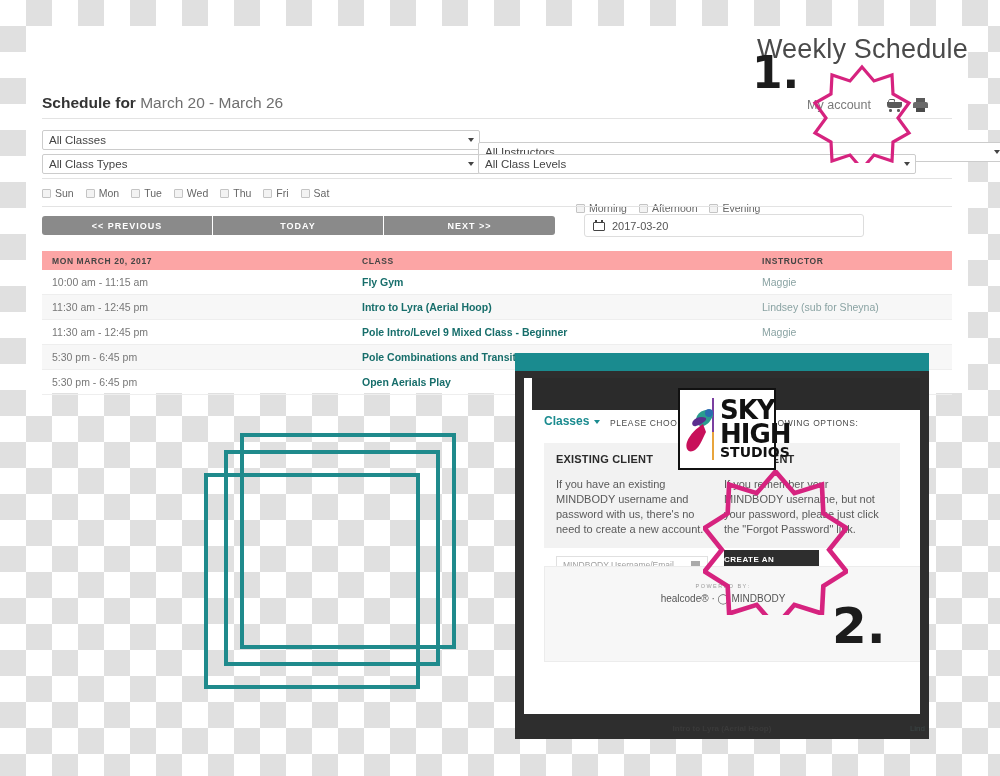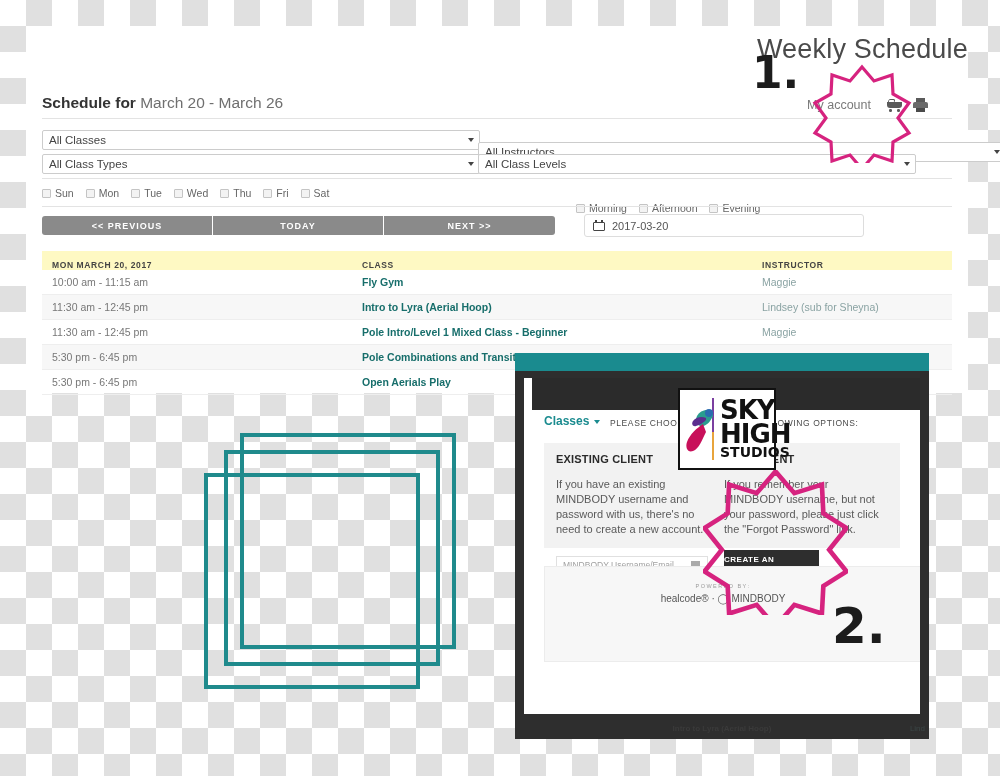--- a/index.html
+++ b/index.html
@@ -108,21 +108,21 @@
     padding-left: 8px;
   }
   .cal-ico { width: 12px; height: 11px; position: relative; margin-right: 7px; }
   .cal-ico .body { position:absolute; left:0; top:2px; width:12px; height:9px; border:1.6px solid #444; border-radius:1px;}
   .cal-ico .tab1 { position:absolute; left:2px; top:0; width:2px; height:3px; background:#444;}
   .cal-ico .tab2 { position:absolute; right:2px; top:0; width:2px; height:3px; background:#444;}
 
   
   .tbl { position: absolute; left: 16px; top: 225px; width: 910px; }
   .thead {
-    display: flex; background: #fef9c3; height: 19px; align-items: flex-end;
+    display: flex; background: #fca5a5; height: 19px; align-items: center;
     font-size: 8.5px; font-weight: 700; color: #444; letter-spacing: .6px;
   }
   .trow {
     display: flex; height: 25px; align-items: center;
     font-size: 10.5px; border-bottom: 1px solid #eee;
   }
   .trow.alt { background: #f7f7f7; }
   .c1 { width: 320px; padding-left: 10px; }
   .c2 { width: 400px; }
   .c3 { width: 190px; }
@@ -336,21 +336,21 @@
       <div class="c2">Fly Gym</div>
       <div class="c3">Maggie</div>
     </div>
     <div class="trow alt">
       <div class="c1">11:30 am - 12:45 pm</div>
       <div class="c2">Intro to Lyra (Aerial Hoop)</div>
       <div class="c3">Lindsey (sub for Sheyna)</div>
     </div>
     <div class="trow">
       <div class="c1">11:30 am - 12:45 pm</div>
-      <div class="c2">Pole Intro/Level 1 Mixed Class - Beginner</div>
+      <div class="c2">Pole Intro/Level 9 Mixed Class - Beginner</div>
       <div class="c3">Maggie</div>
     </div>
     <div class="trow alt">
       <div class="c1">5:30 pm - 6:45 pm</div>
       <div class="c2">Pole Combinations and Transitions</div>
       <div class="c3"></div>
     </div>
     <div class="trow">
       <div class="c1">5:30 pm - 6:45 pm</div>
       <div class="c2">Open Aerials Play</div>

